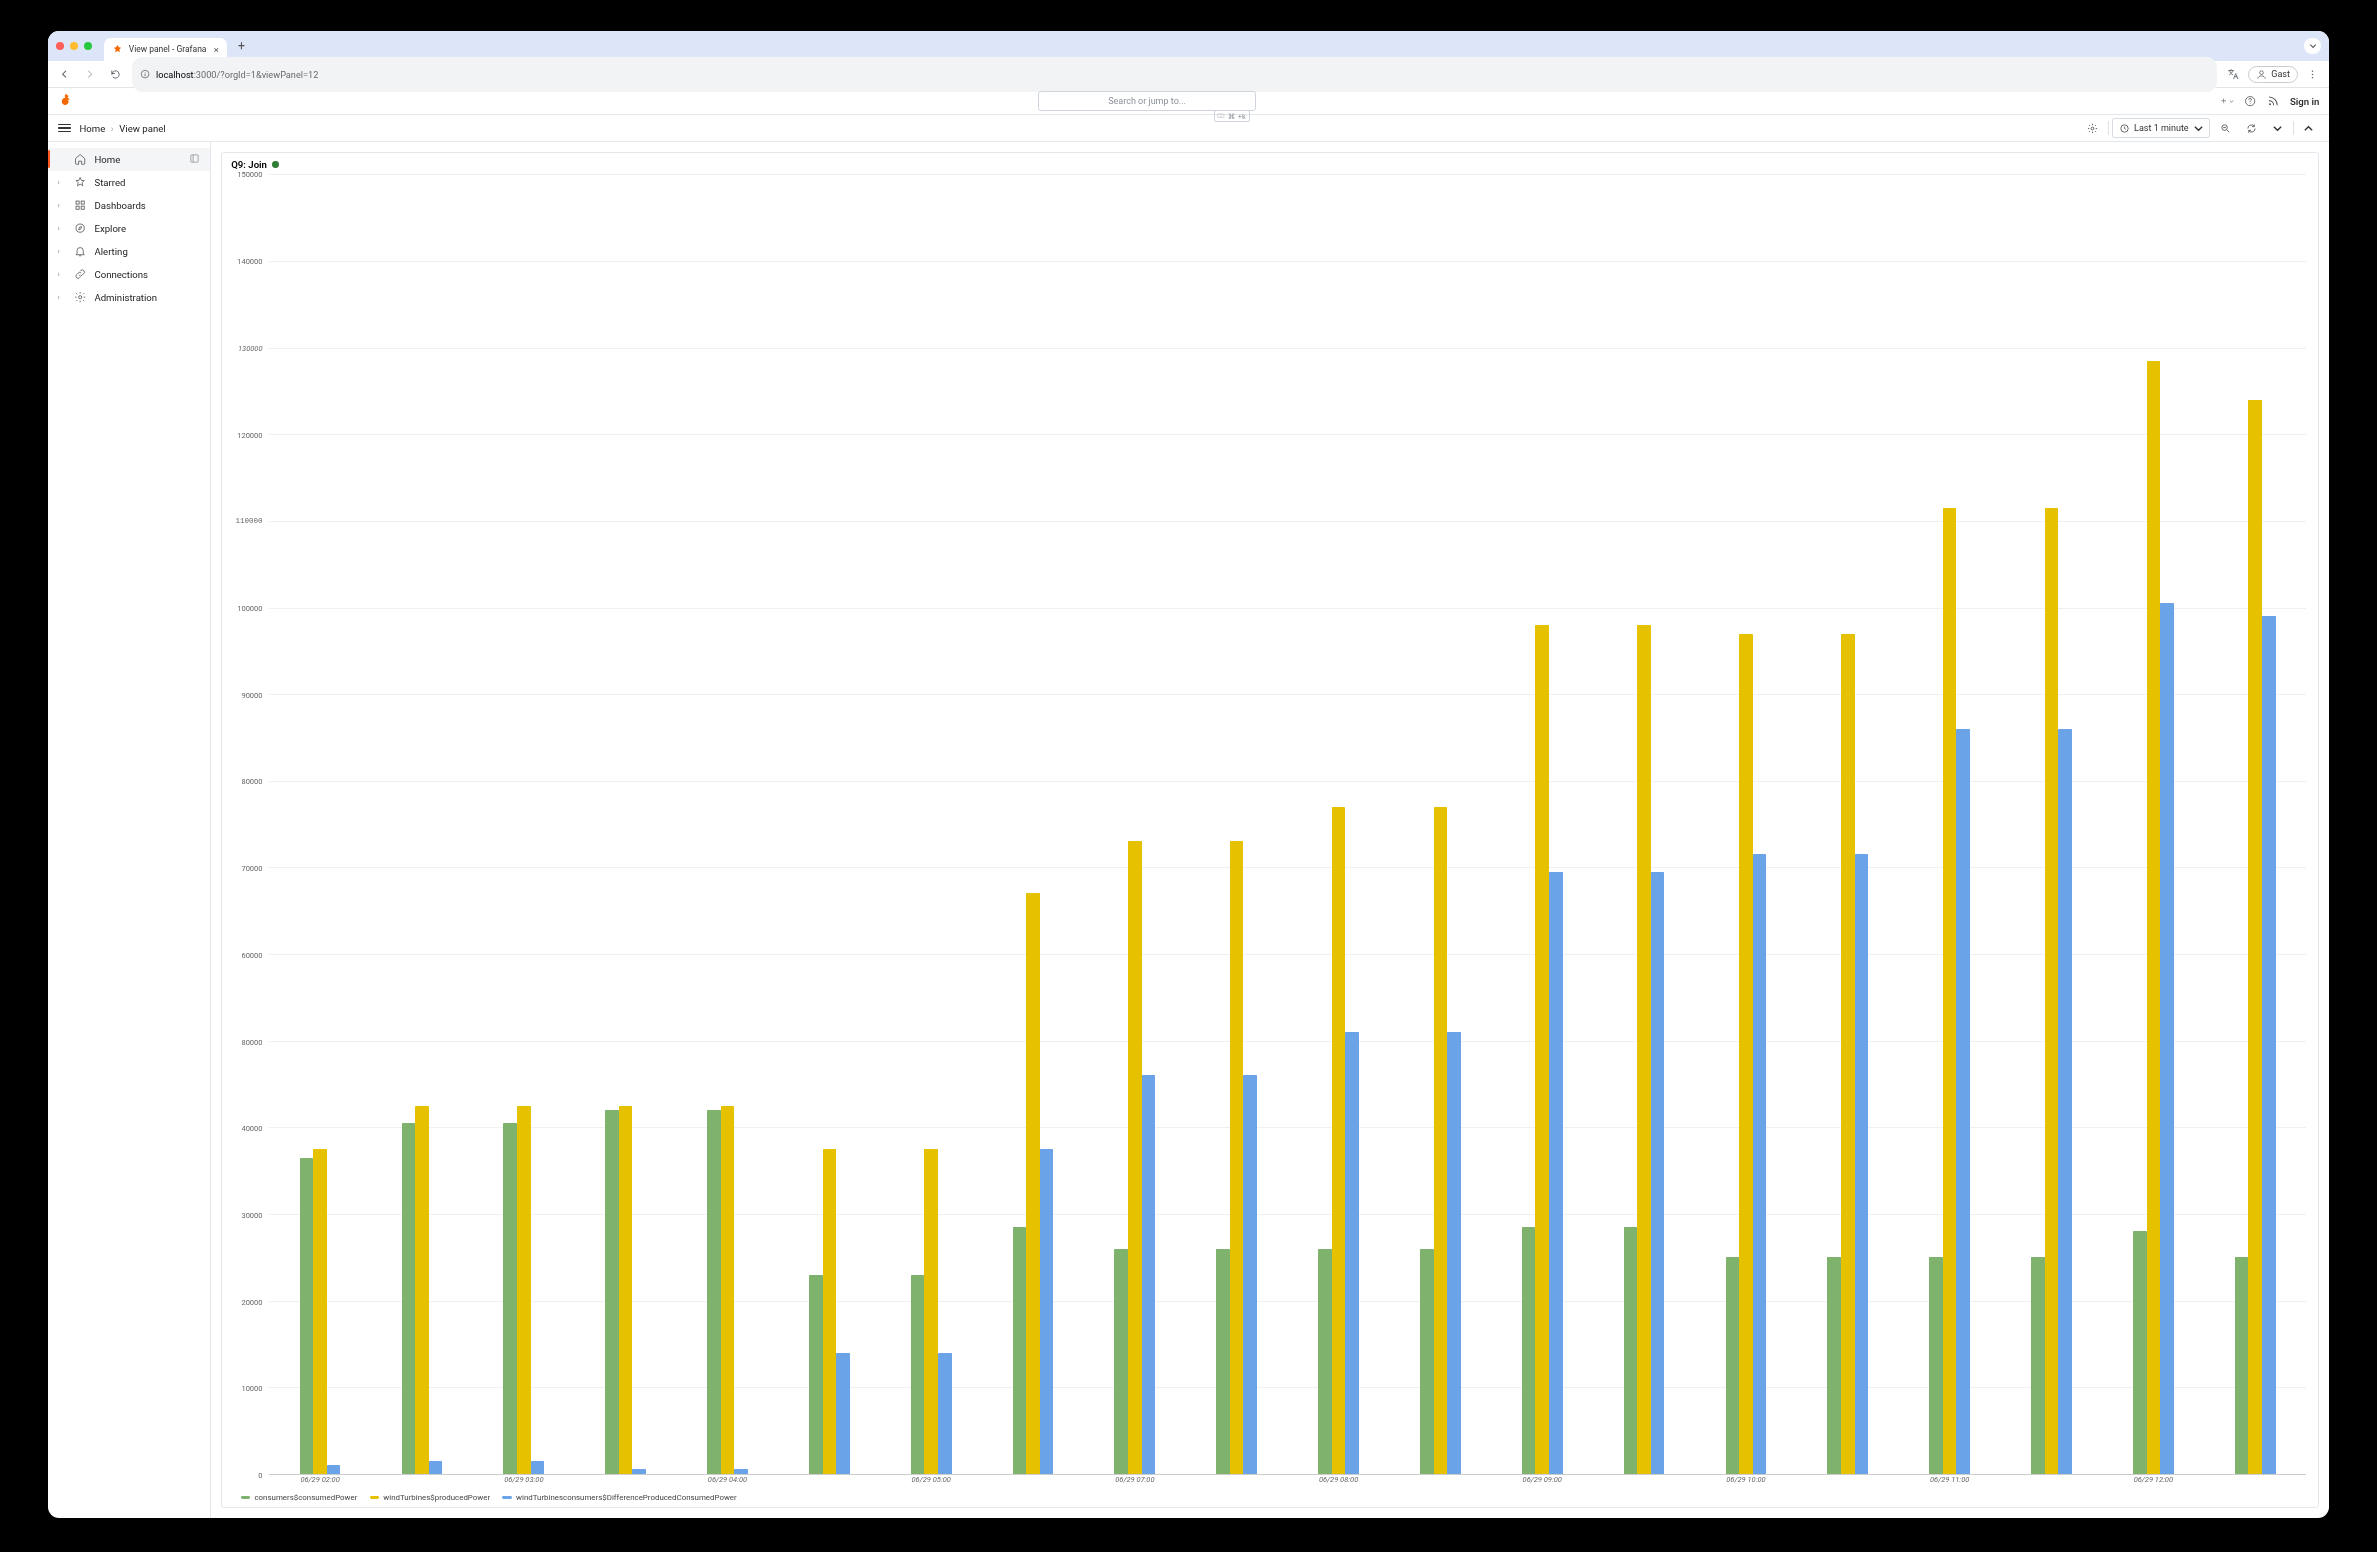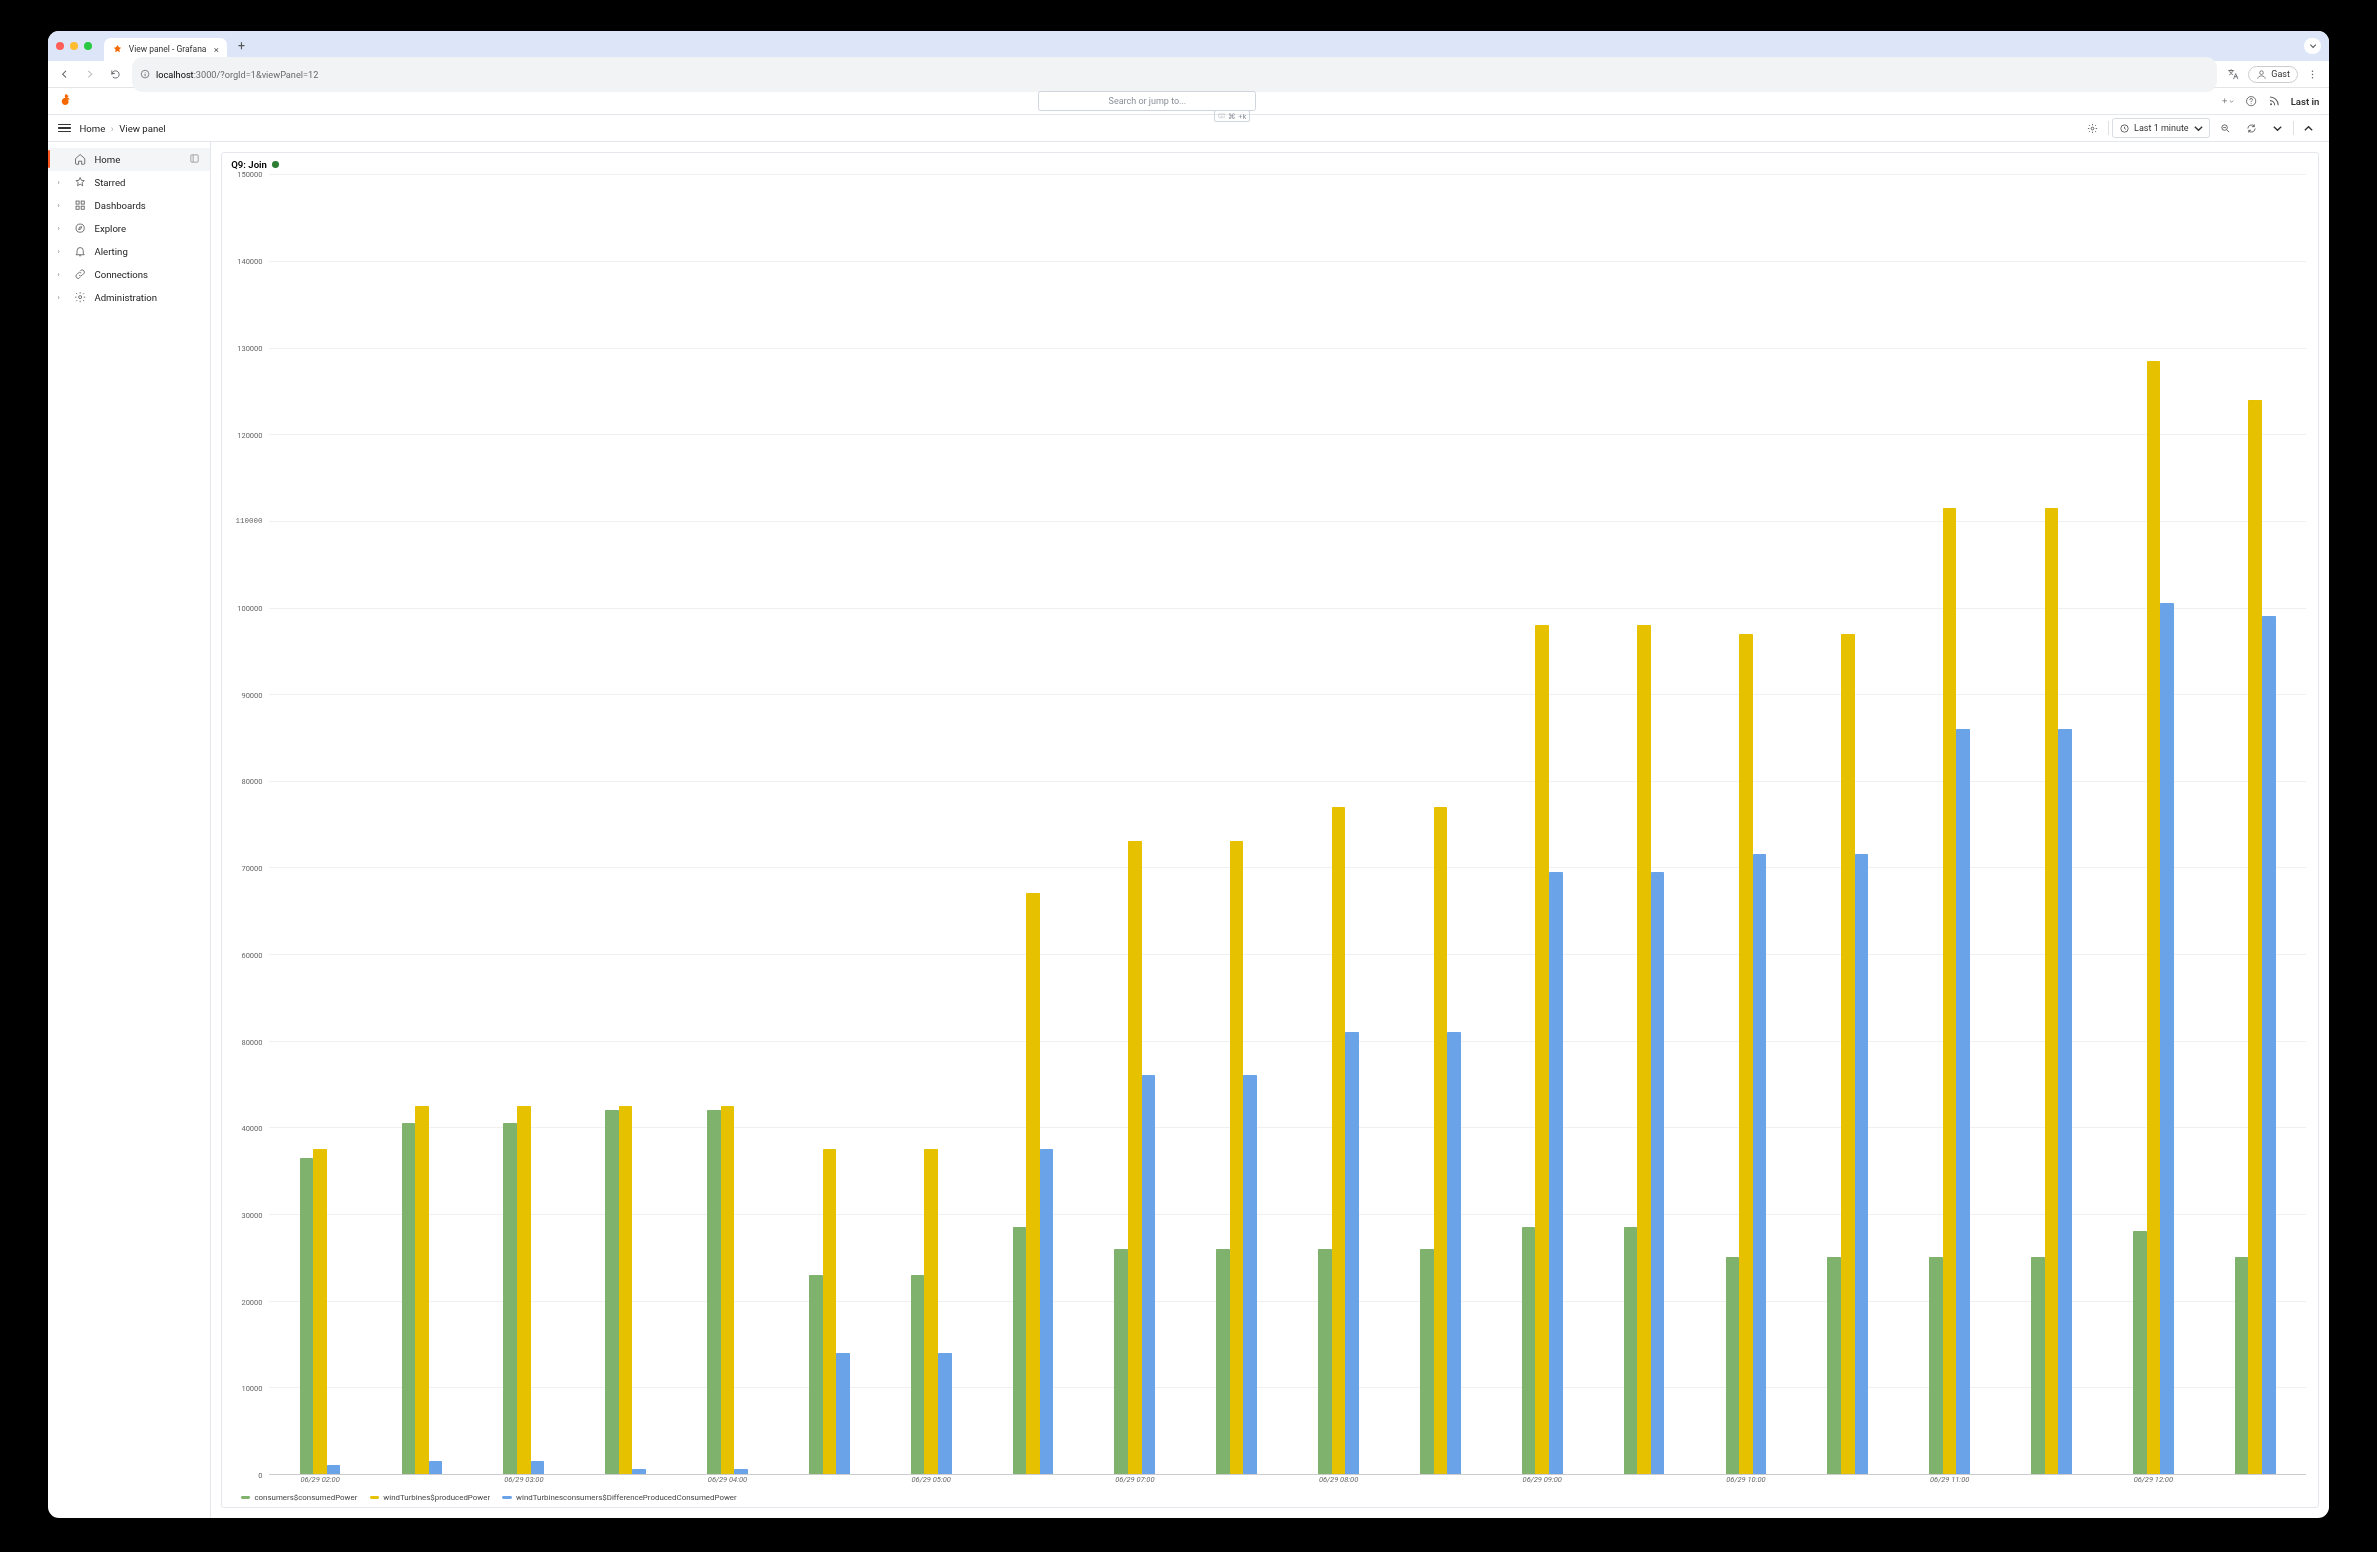--- a/index.html
+++ b/index.html
@@ -299,21 +299,21 @@
             <circle cx="12" cy="12" r="9" stroke="currentColor" stroke-width="1.6" fill="none"></circle>
             <path d="M9.5 9a2.5 2.5 0 1 1 3.5 2.3c-1 .5-1 1-1 1.7M12 17h.01" stroke="currentColor" stroke-width="1.6" fill="none" stroke-linecap="round"></path>
           </svg>
       </div>
       <div class="top-icon">
         <svg width="12.3" height="12.3" viewBox="0 0 24 24">
             <path d="M4 4a16 16 0 0 1 16 16M4 11a9 9 0 0 1 9 9" stroke="currentColor" stroke-width="2" fill="none"></path>
             <circle cx="6" cy="18" r="2" fill="currentColor"></circle>
           </svg>
       </div>
-      <span class="signin">Last in</span>
+      <span class="signin">Sign in</span>
     </div>
   </div>
 
   <div class="grafana-sub">
     <div class="hamburger">
         <span></span>
         <span></span>
         <span></span>
       </div>
     <div class="crumb">
@@ -453,21 +453,21 @@
               <div class="y-tick" style="top: 80%;">30000</div>
               <div class="y-tick" style="top: 73.3333%;">40000</div>
               <div class="y-tick" style="top: 66.6667%;">80000</div>
               <div class="y-tick" style="top: 60%;">60000</div>
               <div class="y-tick" style="top: 53.3333%;">70000</div>
               <div class="y-tick" style="top: 46.6667%;">80000</div>
               <div class="y-tick" style="top: 40%;">90000</div>
               <div class="y-tick" style="top: 33.3333%;">100000</div>
               <div class="y-tick" style="top: 26.6667%; font-family: Liberation Mono, monospace;">110000</div>
               <div class="y-tick" style="top: 20%;">120000</div>
-              <div class="y-tick" style="top: 13.3333%;">130000</div>
+              <div class="y-tick" style="top: 13.3333%; font-style: italic;">130000</div>
               <div class="y-tick" style="top: 6.66667%;">140000</div>
               <div class="y-tick" style="top: 0%;">150000</div>
             </div>
           <div class="grid" id="grid">
               <div class="gridline zero" style="top: 100%;"></div>
               <div class="gridline" style="top: 93.3333%;"></div>
               <div class="gridline" style="top: 86.6667%;"></div>
               <div class="gridline" style="top: 80%;"></div>
               <div class="gridline" style="top: 73.3333%;"></div>
               <div class="gridline" style="top: 66.6667%;"></div>

